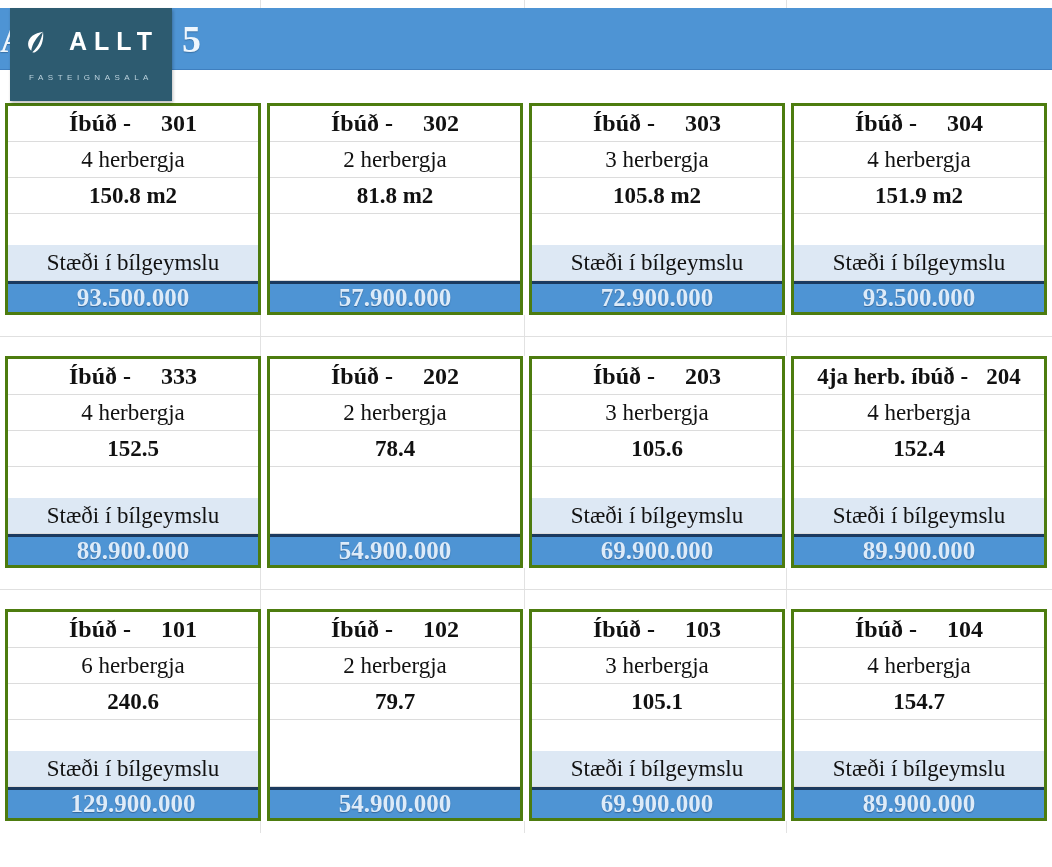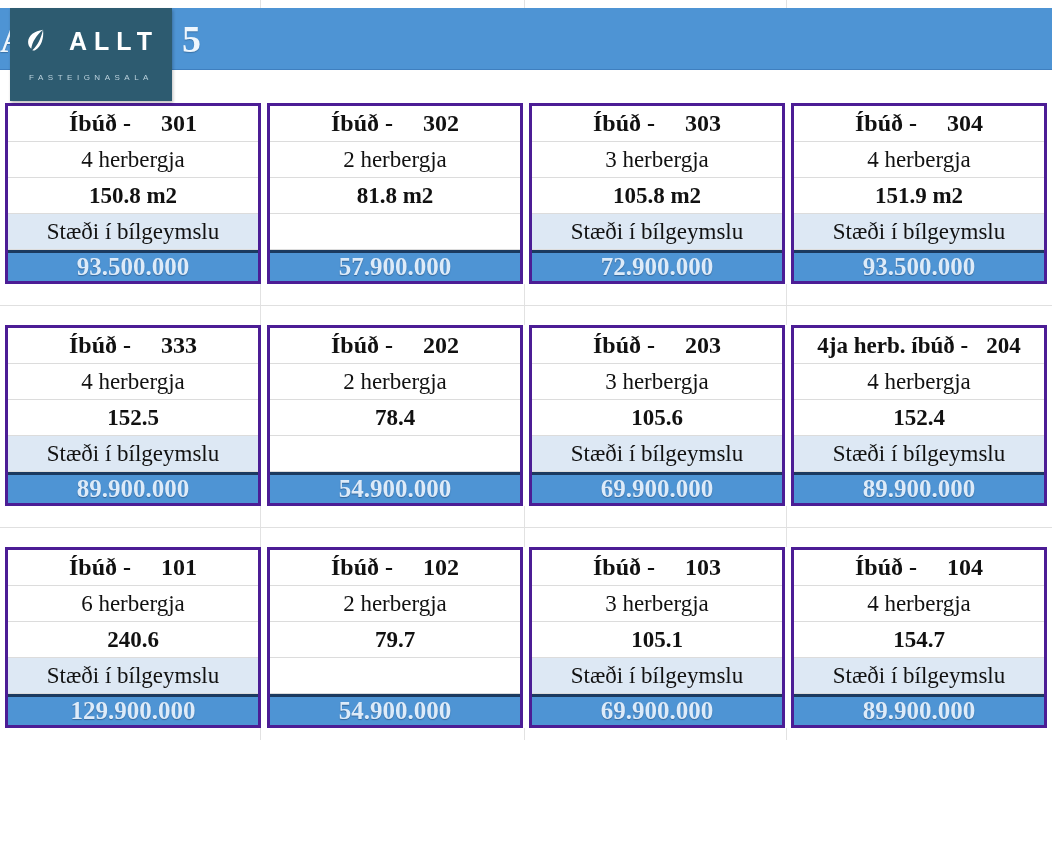--- a/index.html
+++ b/index.html
@@ -44,54 +44,54 @@
   }
   .logo {
     position: absolute; left: 10px; top: 0;
     width: 162px; height: 93px;
     background: #2d5b70;
     box-shadow: 1px 2px 3px rgba(0,0,0,.25);
     display: flex; flex-direction: column;
     align-items: center; justify-content: center;
     font-family: "Liberation Sans", sans-serif;
   }
-  .logo-row { display: flex; align-items: flex-start; gap: 20px; }
+  .logo-row { display: flex; align-items: center; gap: 20px; }
   .leaf { width: 26px; height: 26px; }
   .logo-brand {
     color: #ffffff; font-weight: bold;
     font-size: 25px; letter-spacing: 7px;
   }
   .logo-sub {
     margin-top: 17px;
     color: #bcd2dd; font-size: 8px; letter-spacing: 4.5px;
   }
 
   
   .floor {
     display: grid;
     grid-template-columns: repeat(4, 1fr);
     column-gap: 6px;
     padding: 0 5px;
   }
   .card {
-    border: 3px solid #4c1d95;
+    border: 3px solid #4d7c0f;
     background: #ffffff;
     display: flex; flex-direction: column;
   }
   .row {
     height: 36px;
     display: flex; align-items: center; justify-content: center;
     border-bottom: 1px solid #dcdcdc;
     font-size: 23px; color: #111111;
     white-space: nowrap;
   }
   .title-row { font-weight: bold; font-size: 24px; gap: 30px; }
   .title-row.long { gap: 18px; font-size: 23px; }
   .area-row { font-weight: bold; }
-  .parking-row { background: #dde8f4; }
+  .parking-row { background: #dde8f4; margin-top: 31px; }
   .parking-row.empty { background: transparent; }
   .spacer-row { flex: 1; border-bottom: none; }
   .price-band {
     height: 31px;
     background: #4e94d4;
     border-top: 3px solid #1b3a5f;
     display: flex; align-items: center; justify-content: center;
     font-size: 25px; font-weight: bold;
     color: #ddebf9;
     text-shadow: 0 1px 1px rgba(27,58,95,.5);

